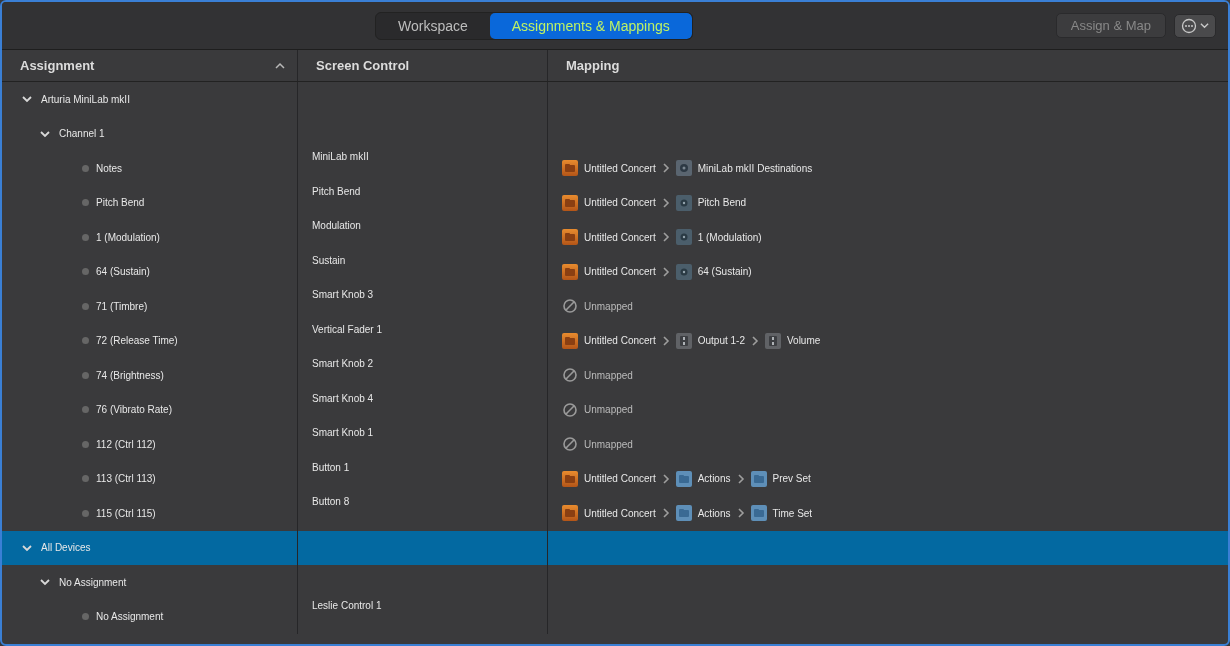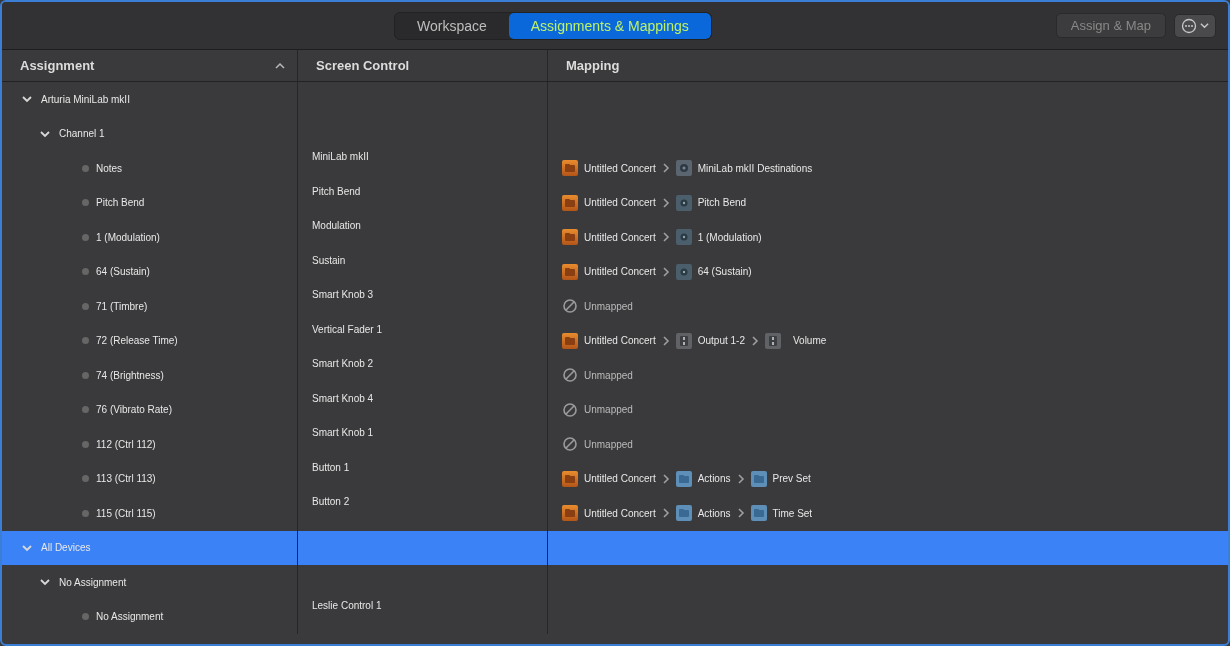--- a/index.html
+++ b/index.html
@@ -12,21 +12,21 @@
     border: 2px solid #3a7fd5;
     border-radius: 6px;
   }
   .window { width: 100%; height: 100%; display: flex; flex-direction: column; }
   .toolbar {
     height: 48px;
     background: #323234;
     display: flex;
     align-items: center;
     padding: 0 12px;
-    gap: 20px;
+    gap: 1px;
     border-bottom: 1px solid #1e1e1e;
   }
   .tabs {
     display: flex;
     margin: 0 auto;
     background: #2a2a2c;
     border-radius: 6px;
     overflow: hidden;
     border: 1px solid #222;
   }
@@ -92,21 +92,21 @@
     transform: translateY(-50%);
   }
   .body { flex: 1; overflow-y: auto; }
   .row {
     display: flex;
     height: 34.5px;
     align-items: center;
     color: #e8e8e8;
     font-size: 10px;
   }
-  .row.selected { background: #3b82f6; }
+  .row.selected { background: #0369a1; }
   .cell-a { width: 296px; border-right: 1px solid #262628; display: flex; align-items: center; height: 100%; padding-left: 18px; gap: 7px; }
   .cell-s { width: 250px; border-right: 1px solid #262628; display: flex; height: 100%; padding-left: 14px; }
   .cell-m { flex: 1; display: flex; align-items: center; height: 100%; padding-left: 14px; gap: 4px; }
   .disclosure {
     width: 14px;
     height: 14px;
     display: inline-flex;
     align-items: center;
     justify-content: center;
     cursor: pointer;
@@ -386,21 +386,21 @@
               <path d="M2 1 L6 5 L2 9" fill="none" stroke="#9e9e9e" stroke-width="1.6"></path>
             </svg>
           </span>
           <span class="ic ic-mixer">
             <svg width="12" height="12" viewBox="0 0 12 12">
               <rect x="2" y="1" width="8" height="10" rx="1" fill="#3c3e42"></rect>
               <rect x="5" y="2" width="2" height="3" fill="#aeb2b6"></rect>
               <rect x="5" y="7" width="2" height="3" fill="#aeb2b6"></rect>
             </svg>
           </span>
-          <span style="margin-left:8px">Volume</span>
+          <span style="margin-left:2px">Volume</span>
         </div>
       </div>
       <div class="row">
         <div class="cell-a indent-2">
           <span class="bullet"></span>
           <span>74 (Brightness)</span>
         </div>
         <div class="cell-s">
           <span>Smart Knob 2</span>
         </div>
@@ -497,21 +497,21 @@
           </span>
           <span style="margin-left:2px">Prev Set</span>
         </div>
       </div>
       <div class="row">
         <div class="cell-a indent-2">
           <span class="bullet"></span>
           <span>115 (Ctrl 115)</span>
         </div>
         <div class="cell-s">
-          <span>Button 2</span>
+          <span>Button 8</span>
         </div>
         <div class="cell-m">
           <span class="ic ic-folder">
             <svg width="12" height="12" viewBox="0 0 12 12">
               <rect x="1" y="3" width="10" height="7" rx="1" fill="#8a3f12"></rect>
               <rect x="1" y="2" width="5" height="3" rx="1" fill="#8a3f12"></rect>
             </svg>
           </span>
           <span style="margin-left:2px">Untitled Concert</span>
           <span class="chev">

